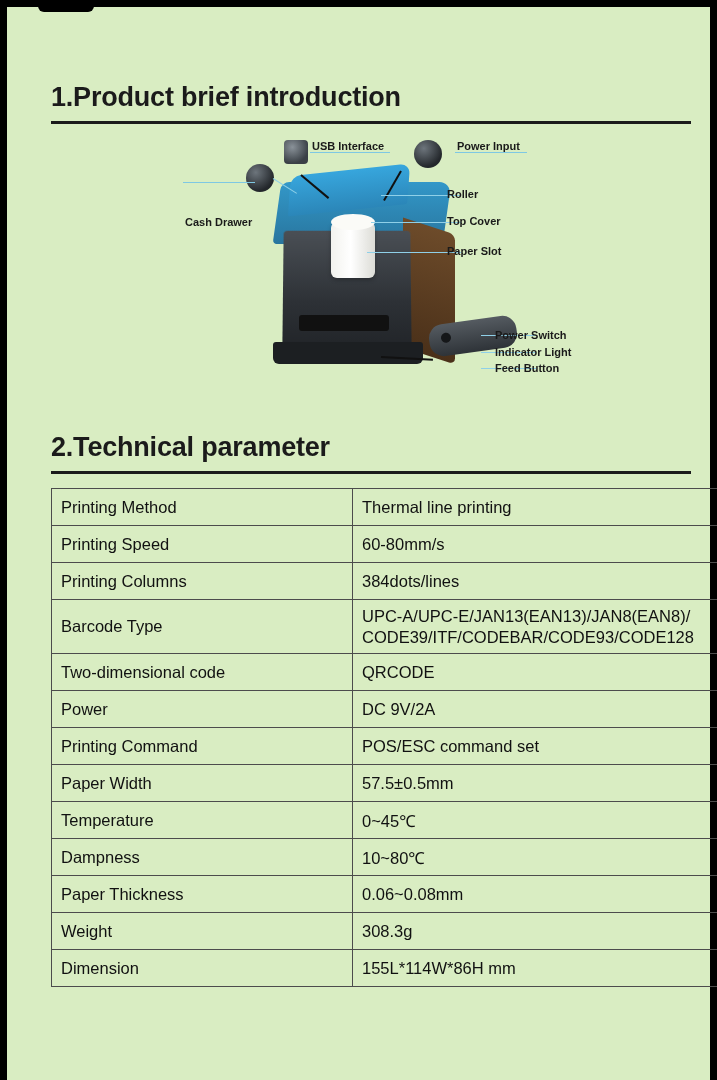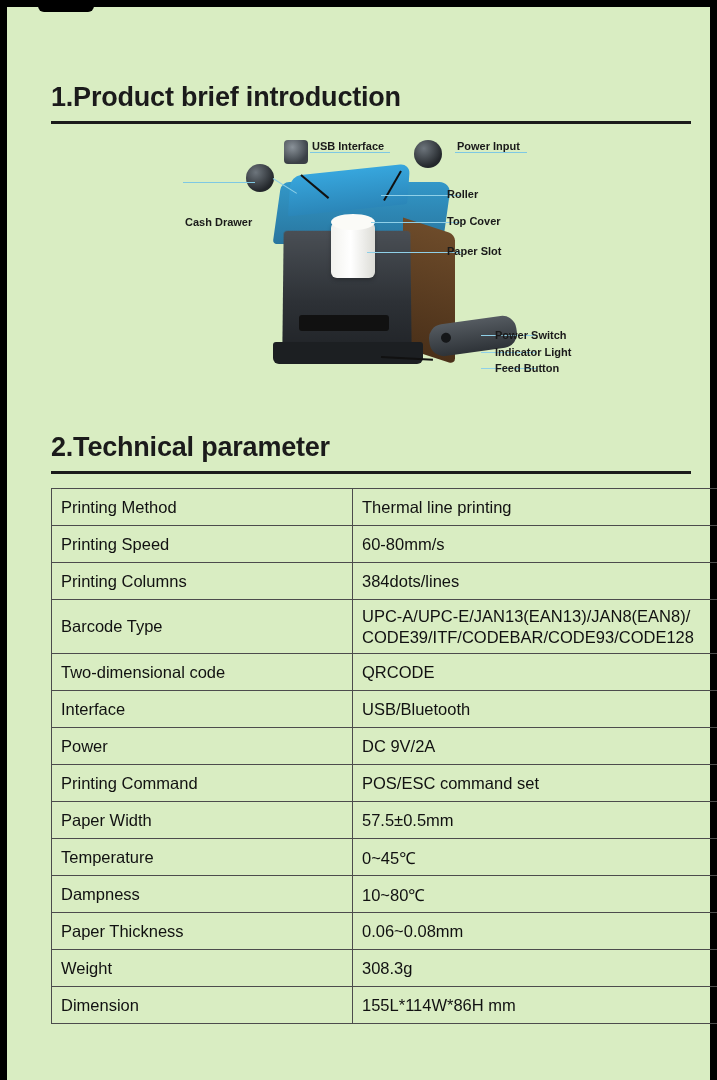--- a/index.html
+++ b/index.html
@@ -320,24 +320,20 @@
             </tr>
             <tr>
               <td class="key">Barcode Type</td>
               <td class="val small">UPC-A/UPC-E/JAN13(EAN13)/JAN8(EAN8)/ CODE39/ITF/CODEBAR/CODE93/CODE128</td>
             </tr>
             <tr>
               <td class="key">Two-dimensional code</td>
               <td class="val">QRCODE</td>
             </tr>
             <tr>
-              <td class="key">Interface</td>
-              <td class="val">USB/Bluetooth</td>
-            </tr>
-            <tr>
               <td class="key">Power</td>
               <td class="val">DC 9V/2A</td>
             </tr>
             <tr>
               <td class="key">Printing Command</td>
               <td class="val">POS/ESC command set</td>
             </tr>
             <tr>
               <td class="key">Paper Width</td>
               <td class="val">57.5±0.5mm</td>

